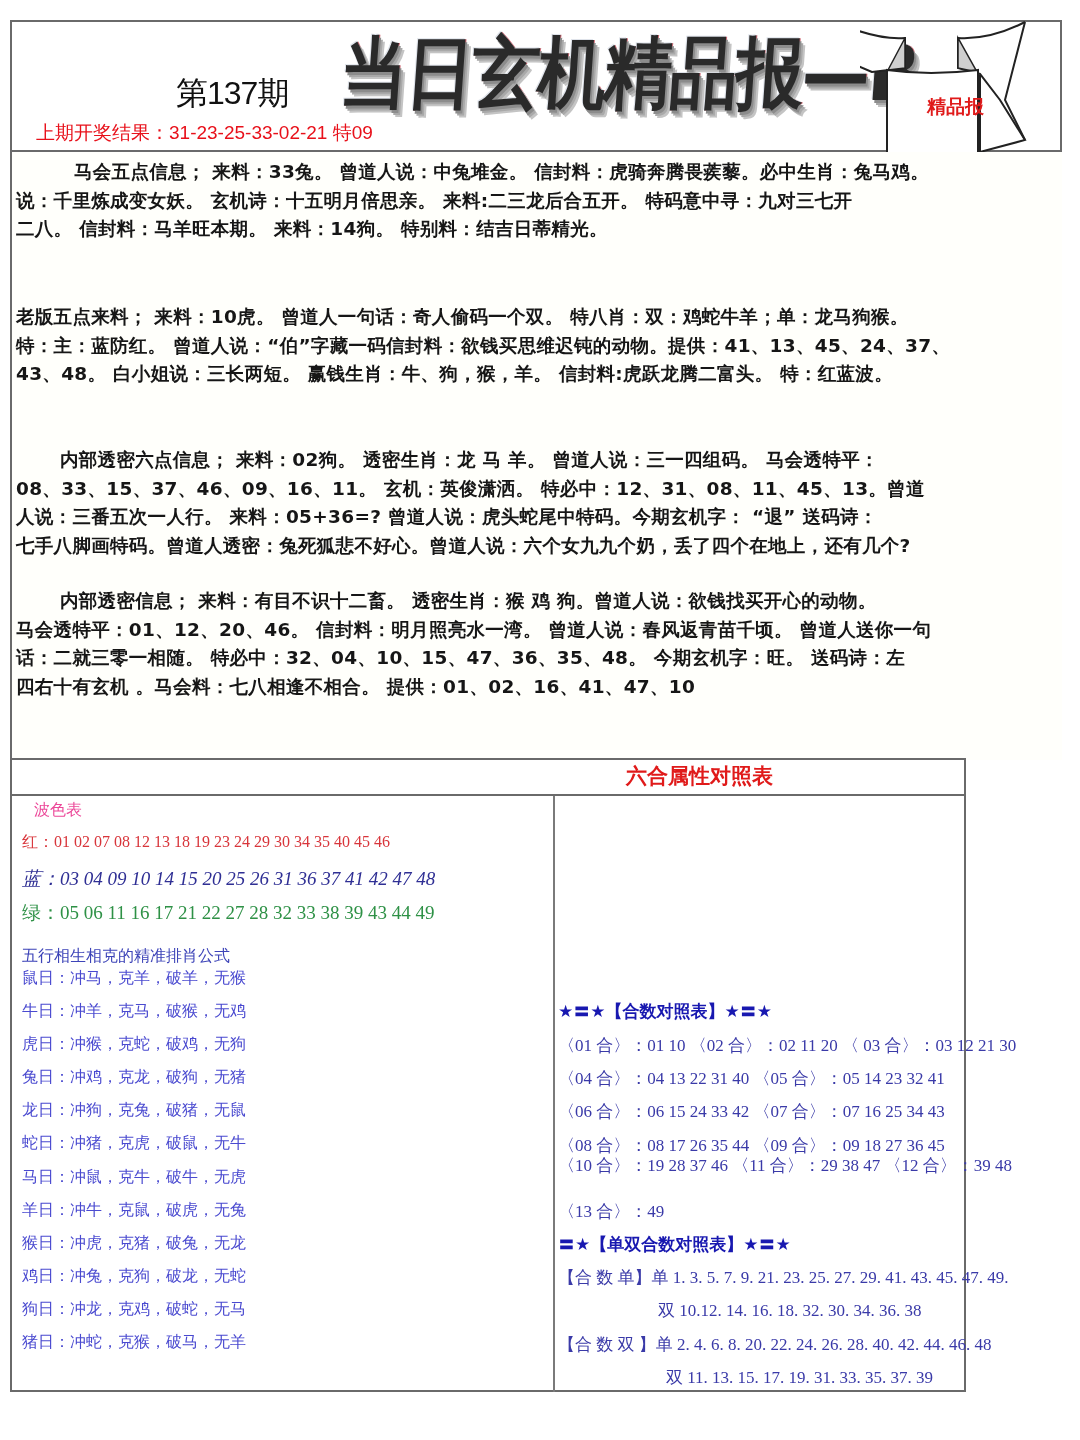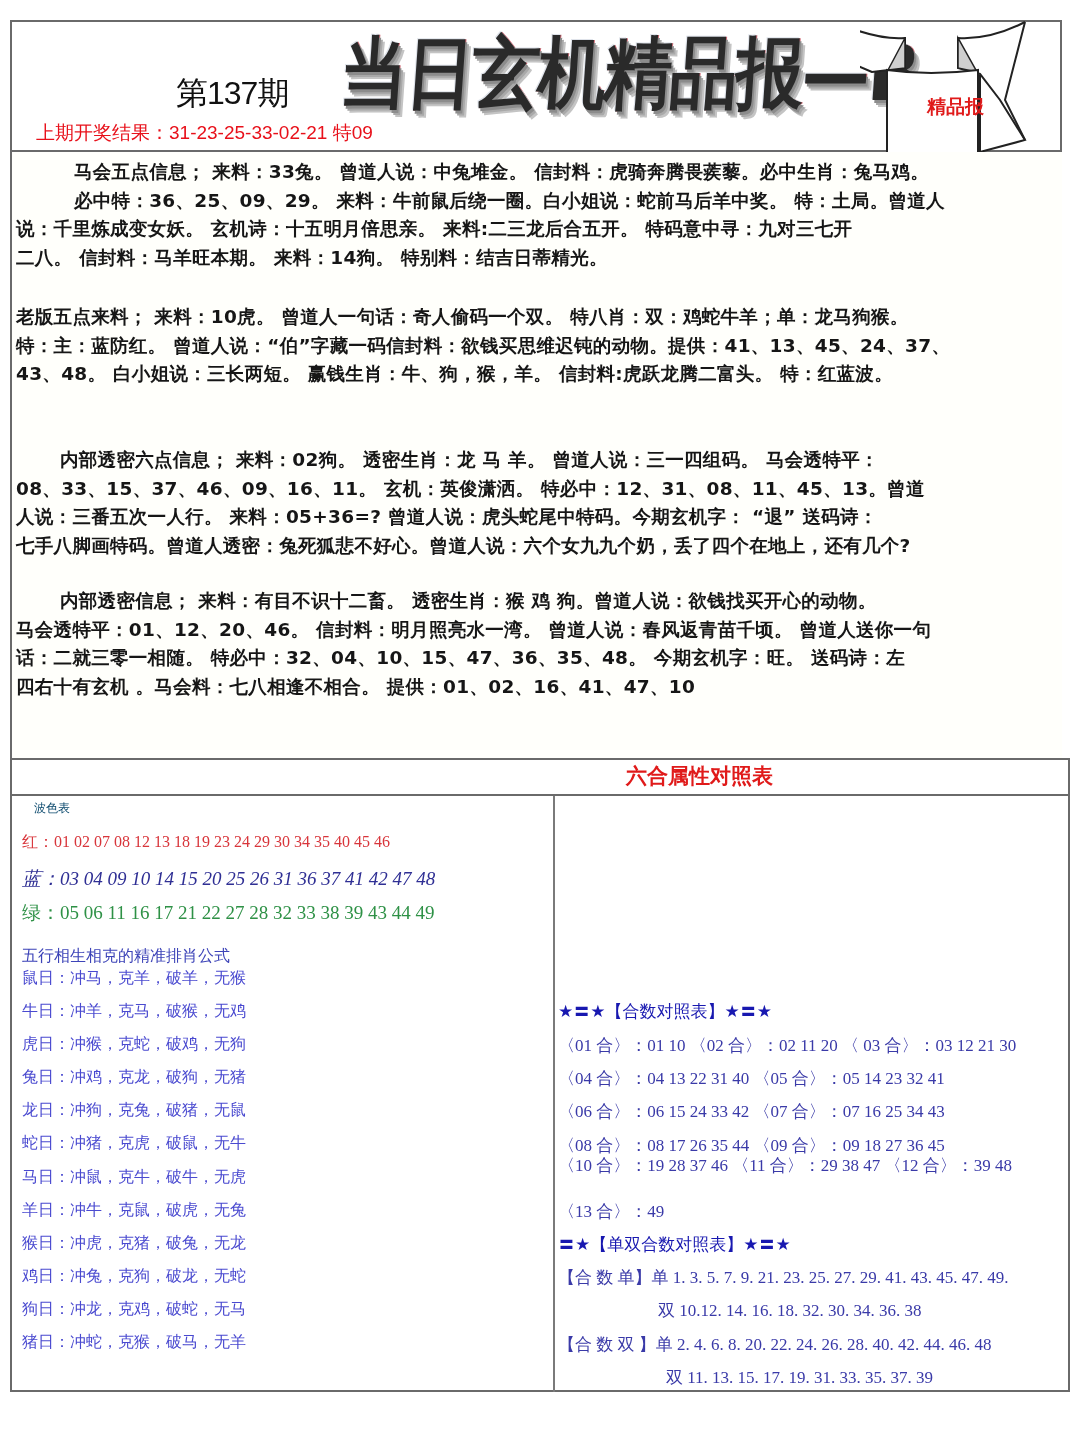--- a/index.html
+++ b/index.html
@@ -35,42 +35,42 @@
   .text-panel {
     position: absolute; left: 10px; top: 152px; width: 1052px; height: 608px;
     border-left: 2px solid #6a6a6a; background: #fffffb; box-sizing: border-box;
   }
   .para {
     position: absolute; left: 16px; width: 1050px; font-size: 18.5px; font-weight: bold; color: #161616;
     line-height: 28.5px; font-family: "DejaVu Sans", sans-serif; letter-spacing: 0.3px;
     text-align: justify;
   }
   .table-wrap {
-    position: absolute; left: 10px; top: 758px; width: 1060px; height: 634px;
+    position: absolute; left: 10px; top: 758px; width: 956px; height: 634px;
     border: 2px solid #6a6a6a; box-sizing: border-box; background: #fff;
   }
   .table-head {
     position: absolute; left: 0; top: 0; width: 100%; height: 34px; border-bottom: 2px solid #6a6a6a;
   }
   .table-head-title {
     position: absolute; left: 614px; top: 2px; font-size: 21px; font-weight: bold; color: #e01a1a;
     font-family: "DejaVu Sans", sans-serif;
   }
   .col-divider { position: absolute; left: 541px; top: 36px; width: 2px; height: 596px; background: #7a7a7a; }
   .left-col { position: absolute; left: 10px; top: 36px; width: 528px; }
   .right-col { position: absolute; left: 546px; top: 36px; width: 500px; }
   .line { position: absolute; white-space: nowrap; font-family: "Liberation Serif", serif; }
   .cn { font-family: "DejaVu Sans", sans-serif; }
-  .wave-title { color: #0c4a6e; font-size: 12px; }
+  .wave-title { color: #ec4899; font-size: 16px; }
   .red { color: #d8353b; font-size: 16px; }
   .blue { color: #2f2f94; font-size: 19px; font-style: italic; }
   .green { color: #2e9146; font-size: 19px; }
   .formula-title { color: #3d44b8; font-size: 16px; margin-top: 12px; }
   .zodiac { color: #4a4ad0; font-size: 16px; }
-  .hs-title { color: #1818b0; font-size: 17px; font-weight: normal; }
+  .hs-title { color: #1818b0; font-size: 17px; font-weight: bold; }
   .hs-row { color: #3a3aa8; font-size: 17px; }
 </style>
 </head>
 <body>
 
 <div class="frame-header"></div>
 <div class="issue">第137期</div>
 <div class="title3d">当日玄机精品报—B</div>
 <div class="last-result">上期开奖结果：31-23-25-33-02-21 特09</div>
 
@@ -81,21 +81,20 @@
   <path d="M165 2 L 145 80 L 165 120" fill="none" stroke="#222" stroke-width="2"></path>
   <path d="M98 18 L 98 48 L 117 52 Z" fill="#cfcfcf" stroke="#222" stroke-width="1.5"></path>
   <path d="M27 50 Q 70 56 118 50 L 118 150 Q 70 156 27 150 Z" fill="#fff" stroke="#222" stroke-width="2"></path>
 </svg>
 <div class="banner-label">精品报</div>
 
 <div class="text-panel"></div>
 
 <div class="para" style="top:158px;">
   <div style="padding-left:58px;">马会五点信息； 来料：33兔。 曾道人说：中兔堆金。 信封料：虎骑奔腾畏蒺藜。必中生肖：兔马鸡。</div>
-  <div style="padding-left:58px;">必中特：36、25、09、29。 来料：牛前鼠后绕一圈。白小姐说：蛇前马后羊中奖。 特：土局。曾道人</div>
   <div>说：千里炼成变女妖。        玄机诗：十五明月倍思亲。 来料:二三龙后合五开。 特码意中寻：九对三七开</div>
   <div>二八。 信封料：马羊旺本期。 来料：14狗。 特别料：结吉日蒂精光。</div>
 </div>
 
 <div class="para" style="top:303px;">
   <div>老版五点来料； 来料：10虎。 曾道人一句话：奇人偷码一个双。 特八肖：双：鸡蛇牛羊；单：龙马狗猴。</div>
   <div>特：主：蓝防红。 曾道人说：“伯”字藏一码信封料：欲钱买思维迟钝的动物。提供：41、13、45、24、37、</div>
   <div>43、48。 白小姐说：三长两短。 赢钱生肖：牛、狗，猴，羊。 信封料:虎跃龙腾二富头。 特：红蓝波。</div>
 </div>
 

